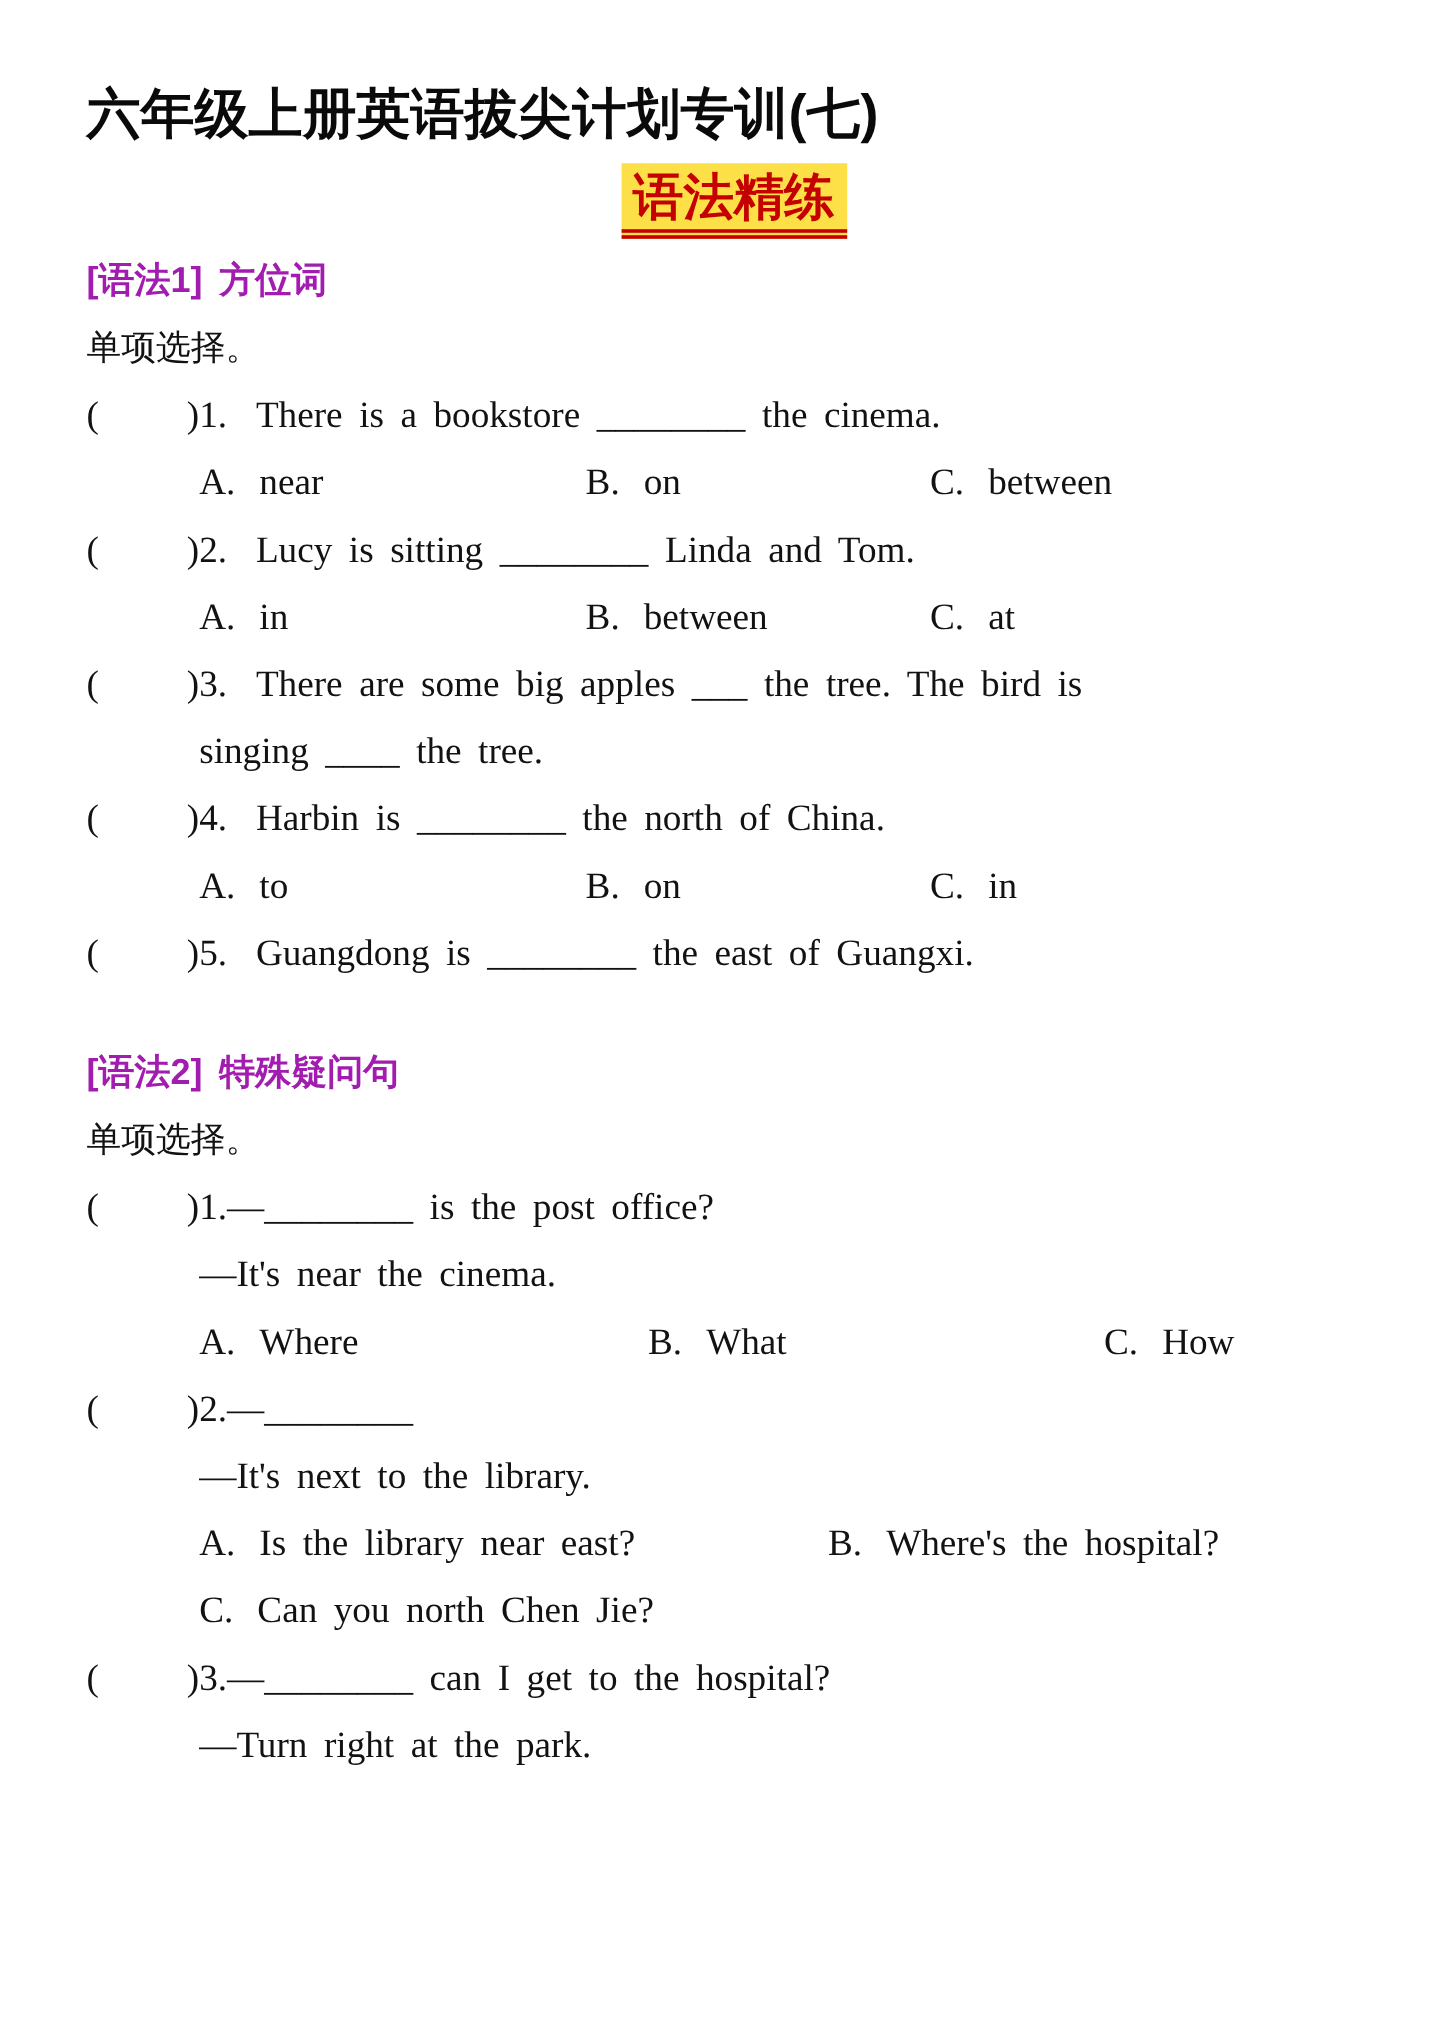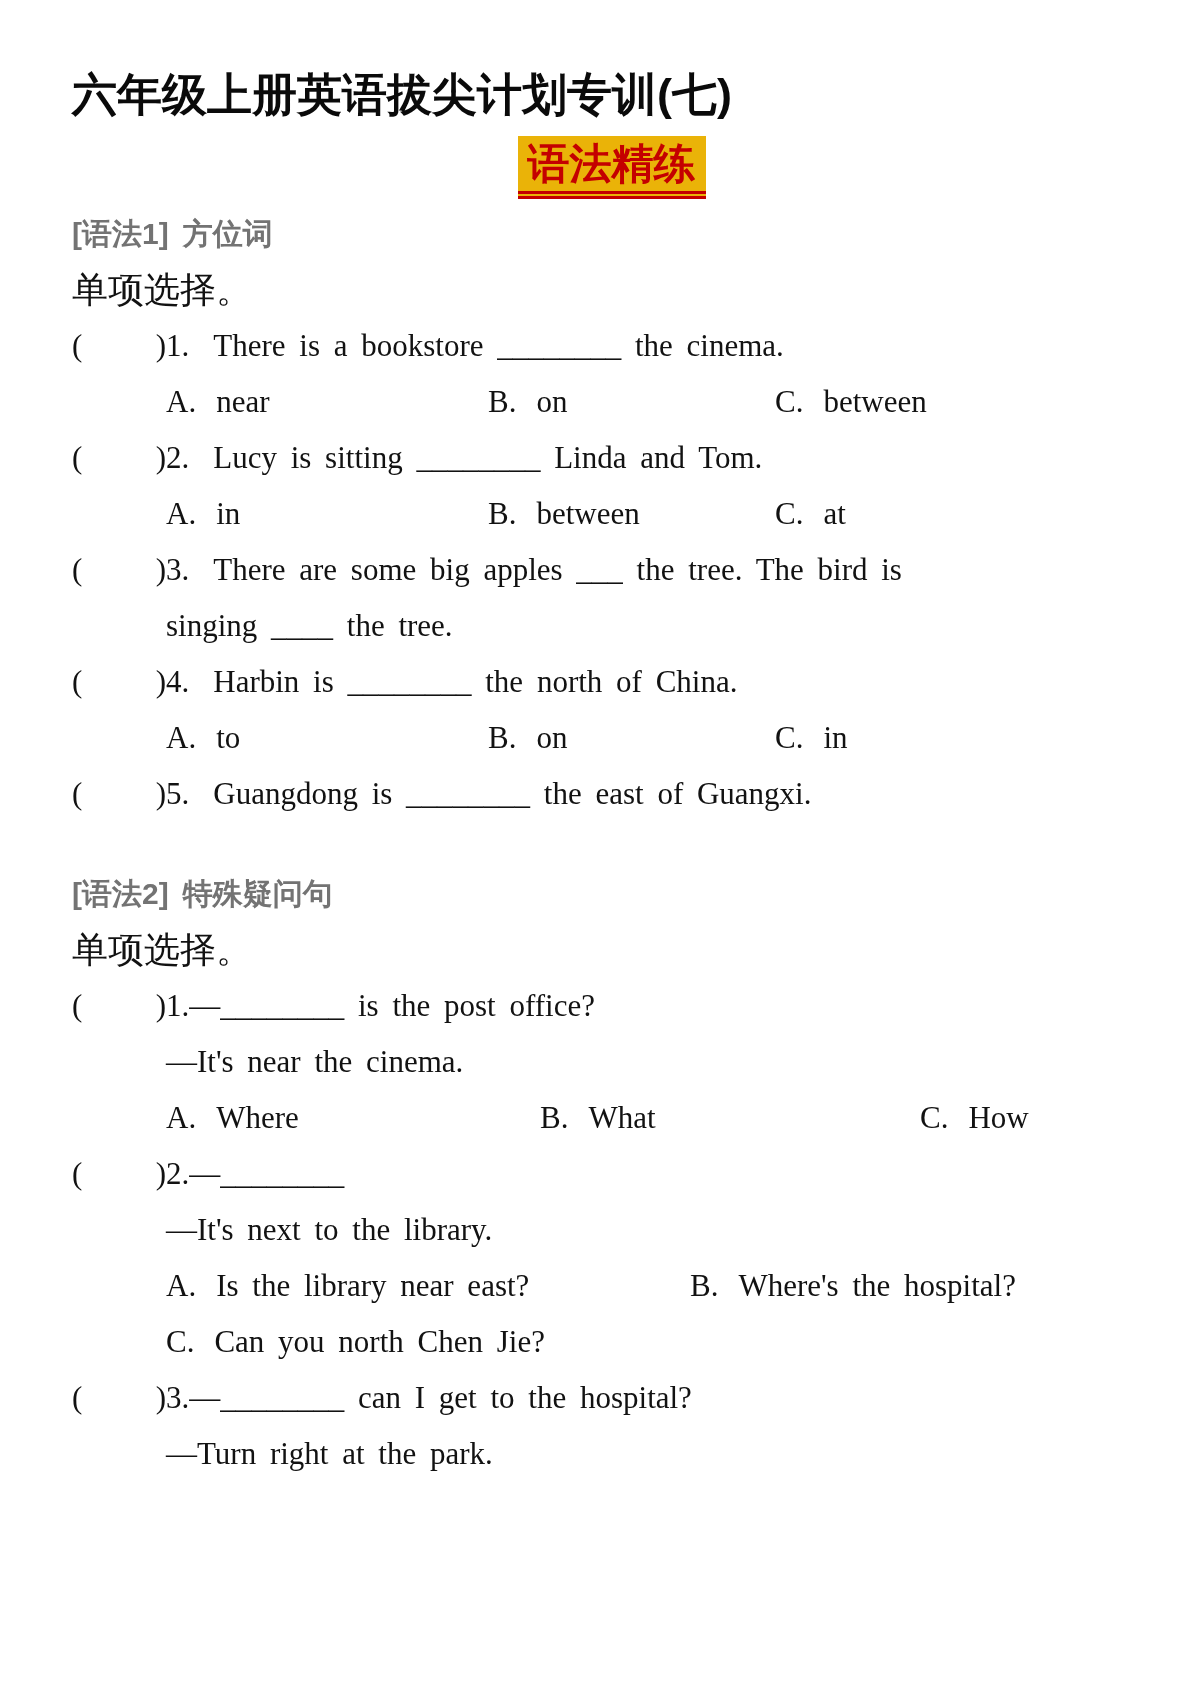--- a/index.html
+++ b/index.html
@@ -17,42 +17,42 @@
     font-family:"Liberation Sans", sans-serif;
     font-weight:bold;
     font-size:45px;
     line-height:75px;
     color:#0a0a0a;
     white-space:nowrap;
   }
   .subtitle-row { text-align:center; margin-top:4px; height:70px; }
   .subtitle {
     display:inline-block;
-    background:#eab308;
+    background:#fde047;
     color:#c40000;
     font-family:"Liberation Sans", sans-serif;
     font-weight:bold;
     font-size:42px;
     line-height:50px;
     padding:3px 10px 2px;
     border-bottom:8px double #c40000;
   }
 
   .sec-head {
     font-family:"Liberation Sans", sans-serif;
     font-weight:bold;
-    color:#737373;
+    color:#a21caf;
     font-size:30px;
     line-height:56px;
     white-space:nowrap;
   }
   .sec-topic { margin-left:14px; }
 
   .line { font-size:31px; line-height:56px; white-space:nowrap; }
-  .zh { font-family:"Liberation Sans", sans-serif; font-size:36px; }
+  .zh { font-family:"Liberation Sans", sans-serif; font-size:29px; }
   .en { word-spacing:6px; }
 
   .q { display:flex; }
   .paren {
     display:inline-flex;
     justify-content:space-between;
     width:94px;
     flex:none;
   }
   .qnum { flex:none; }

